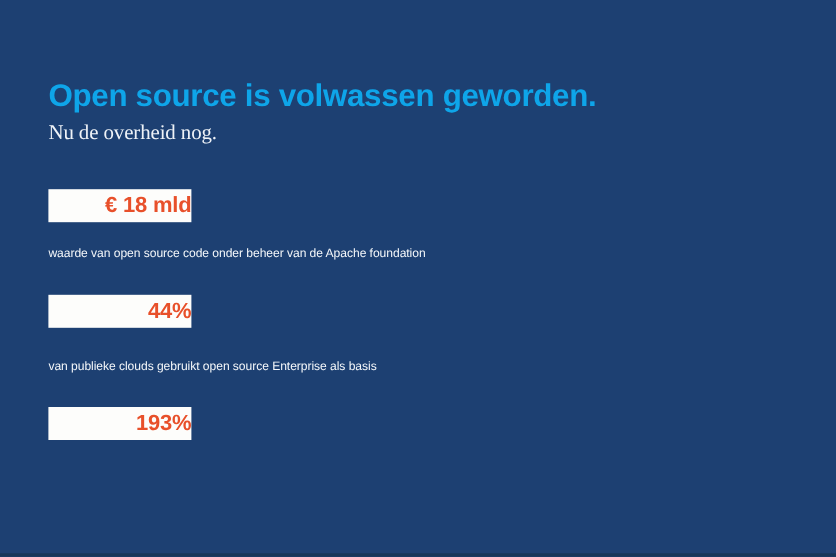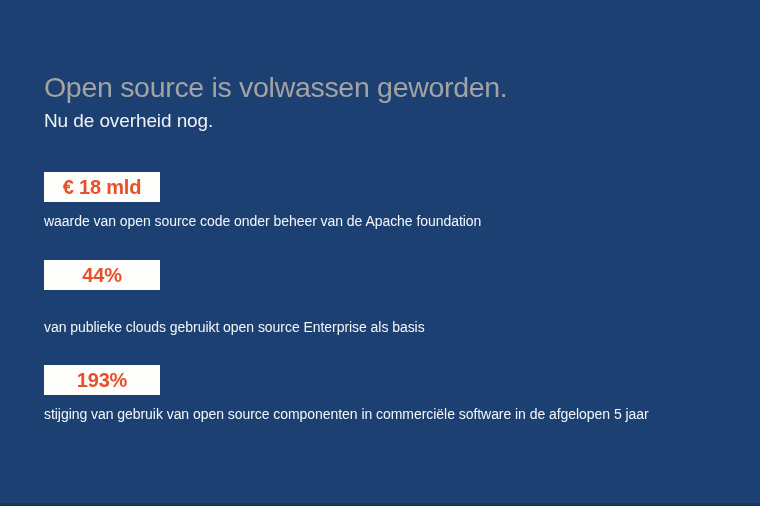--- a/index.html
+++ b/index.html
@@ -30,68 +30,69 @@
     background: #173658;
   }
   .header {
     position: absolute;
     left: 44px;
     top: 72px;
     right: 30px;
   }
   .title {
     font-size: 28.5px;
-    font-weight: normal;
-    color: #a3a3a3;
+    font-weight: bold;
+    color: #0ea5e9;
     letter-spacing: -0.3px;
     line-height: 1.12;
     margin: 0;
     white-space: nowrap;
   }
   .subtitle {
     font-size: 19px;
     font-weight: normal;
     color: #eef2f7;
     letter-spacing: -0.1px;
     line-height: 1.2;
     margin: 6px 0 0 0;
     white-space: nowrap;
+    font-family: Liberation Serif, serif;
   }
   .stats {
     position: absolute;
     left: 44px;
     top: 172px;
     right: 20px;
   }
   .stat-block {
     margin-bottom: 29px;
   }
   .stat-block:last-child {
     margin-bottom: 0;
   }
   .stat-badge {
-    width: 116px;
+    width: 130px;
     height: 30px;
     background: #fdfdfb;
     display: flex;
     align-items: center;
-    justify-content: center;
+    justify-content: flex-end;
     box-sizing: border-box;
   }
   .stat-value {
     font-size: 20px;
     font-weight: bold;
     color: #e8502a;
     letter-spacing: -0.2px;
     line-height: 1;
     white-space: nowrap;
   }
   .stat-caption {
-    margin-top: 11px;
-    font-size: 14px;
+    margin-top: 23px;
+    font-size: 11px;
     font-weight: normal;
     color: #f4f7fa;
     letter-spacing: -0.05px;
     line-height: 1.25;
     white-space: nowrap;
   }
 </style>
 </head>
 <body>
 
@@ -118,20 +119,19 @@
     </div>
 
     <div class="stat-block">
       <div class="stat-caption">van publieke clouds gebruikt open source Enterprise als basis</div>
     </div>
 
     <div class="stat-block">
       <div class="stat-badge">
         <span class="stat-value">193%</span>
       </div>
-      <div class="stat-caption">stijging van gebruik van open source componenten in commerciële software in de afgelopen 5 jaar</div>
     </div>
 
   </div>
 
   <div class="bottom-rule"></div>
 
 </div>
 
 </body></html>

